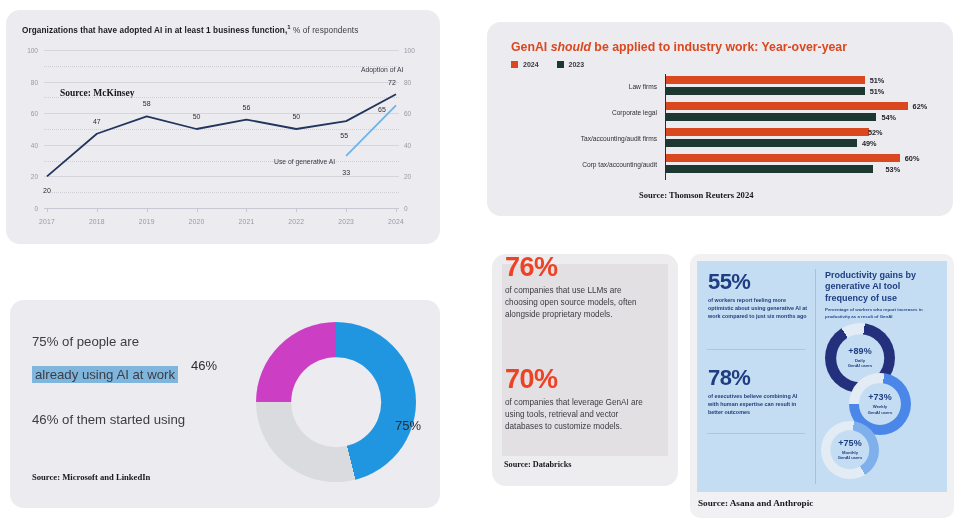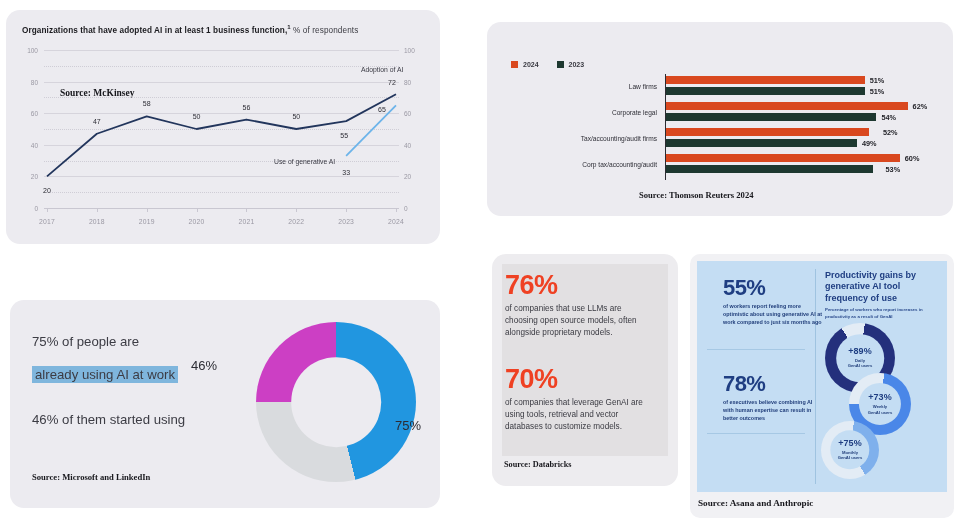--- a/index.html
+++ b/index.html
@@ -115,21 +115,21 @@
     font-size: 8.2px; color: #17171c;
   }
 
   
   #panel-asana { left: 690px; top: 254px; width: 264px; height: 264px; background:#f1f1f4; border-radius:10px;}
   .as-inner {
     position: absolute; left: 7px; top: 7px; width: 250px; height: 231px;
     background: #c4ddf3;
   }
   .as-divider { position: absolute; left: 118px; top: 8px; width: 1px; height: 215px; background: #9fc3e0; }
-  .as-stat { position: absolute; left: 26px; width: 100px; margin-top: 6px; }
+  .as-stat { position: absolute; left: 11px; width: 100px; }
   .as-big { font-size: 22px; font-weight: bold; color: #1f3e82; line-height: 1; letter-spacing: -.6px; }
   .as-small { font-size: 5.4px; color: #23407c; line-height: 1.5; margin-top: 3px; font-weight: bold; }
   .as-hr { position: absolute; left: 10px; width: 98px; height: 1px; background: #a6c8e4; }
   .as-rtitle {
     position: absolute; left: 128px; top: 9px; width: 115px;
     font-size: 9px; font-weight: bold; color: #1f3e82; line-height: 1.25;
   }
   .as-rsub {
     position: absolute; left: 128px; top: 46px; width: 112px;
     font-size: 4.4px; color: #2a4a8c; line-height: 1.5; font-weight: bold;
@@ -221,20 +221,23 @@
         <div class="dlabel" style="left: 386px; top: 72.24px;">72</div>
         <div class="dlabel" style="left: 340.143px; top: 161.86px;">33</div>
         <div class="dlabel" style="left: 376px; top: 99.3px;">65</div>
       </div>
 
     <div class="series-label" style="left:355px;top:56px;">Adoption of AI</div>
     <div class="series-label" style="left:268px;top:148px;">Use of generative AI</div>
   </div>
 
   <div class="card" id="panel-reuters">
+    <div class="tr-title">
+      <span>GenAI </span><i>should</i><span> be applied to industry work: Year-over-year</span>
+    </div>
     <div class="tr-legend" id="tr-legend">
         <div class="lg">
           <span class="sw" style="background: rgb(217, 72, 31);"></span>
           <span>2024</span>
         </div>
         <div class="lg">
           <span class="sw" style="background: rgb(29, 56, 48);"></span>
           <span>2023</span>
         </div>
       </div>
@@ -246,21 +249,21 @@
           <div class="tr-val" style="left: 358.75px; top: 6px;">51%</div>
           <div class="tr-bar" style="top: 13px; width: 198.75px; background: rgb(29, 56, 48);"></div>
           <div class="tr-val" style="left: 358.75px; top: 17px;">51%</div>
           <div class="tr-cat" style="top: 38px;">Corporate legal</div>
           <div class="tr-bar" style="top: 28px; width: 241.618px; background: rgb(217, 72, 31);"></div>
           <div class="tr-val" style="left: 401.618px; top: 32px;">62%</div>
           <div class="tr-bar" style="top: 39px; width: 210.441px; background: rgb(29, 56, 48);"></div>
           <div class="tr-val" style="left: 370.441px; top: 43px;">54%</div>
           <div class="tr-cat" style="top: 64px;">Tax/accounting/audit firms</div>
           <div class="tr-bar" style="top: 54px; width: 202.647px; background: rgb(217, 72, 31);"></div>
-          <div class="tr-val" style="left: 372px; top: 58px; text-align: center;">52%</div>
+          <div class="tr-val" style="left: 357px; top: 58px; text-align: center;">52%</div>
           <div class="tr-bar" style="top: 65px; width: 190.956px; background: rgb(29, 56, 48);"></div>
           <div class="tr-val" style="left: 350.956px; top: 69px;">49%</div>
           <div class="tr-cat" style="top: 90px;">Corp tax/accounting/audit</div>
           <div class="tr-bar" style="top: 80px; width: 233.824px; background: rgb(217, 72, 31);"></div>
           <div class="tr-val" style="left: 393.824px; top: 84px;">60%</div>
           <div class="tr-bar" style="top: 91px; width: 206.544px; background: rgb(29, 56, 48);"></div>
           <div class="tr-val" style="left: 366.544px; top: 95px; padding-left: 8px;">53%</div>
         </div>
     </div>
     <div class="src-tr">Source: Thomson Reuters 2024</div>
@@ -277,21 +280,21 @@
     <div class="donut-wrap">
       <div class="donut" id="ms-donut" style="background: conic-gradient(rgb(33, 150, 224) 0deg, rgb(33, 150, 224) 166deg, rgb(217, 219, 222) 166deg, rgb(217, 219, 222) 270deg, rgb(204, 63, 196) 270deg, rgb(204, 63, 196) 360deg);"></div>
       <div class="donut-hole" style="width: 56%; height: 56%;"></div>
     </div>
     <div class="donut-lbl" style="left:181px;top:58px;">46%</div>
     <div class="donut-lbl" style="left:385px;top:118px;">75%</div>
   </div>
 
   <div class="card" id="panel-databricks">
     <div class="db-inner"></div>
-    <div class="db-block" style="top:18px;">
+    <div class="db-block" style="top:0;">
       <div class="db-big">76%</div>
       <div class="db-body">of companies that use LLMs are choosing open source models, often alongside proprietary models.</div>
     </div>
     <div class="db-block" style="top:112px;">
       <div class="db-big">70%</div>
       <div class="db-body">of companies that leverage GenAI are using tools, retrieval and vector databases to customize models.</div>
     </div>
     <div class="src-db">Source: Databricks</div>
   </div>
 

